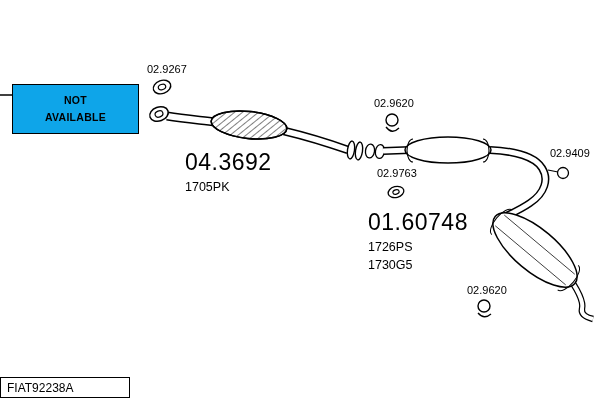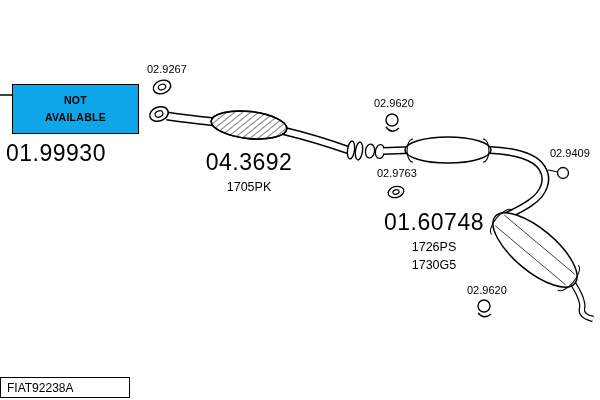--- a/index.html
+++ b/index.html
@@ -2,21 +2,21 @@
 <html><head>
 <meta charset="utf-8">
 <style>
   * { margin:0; padding:0; box-sizing:border-box; }
   html,body { width:600px; height:400px; background:#fff; font-family:"Liberation Sans", sans-serif; }
   .canvas { position:relative; width:600px; height:400px; background:#ffffff; overflow:hidden; color:#000; }
   .abs { position:absolute; }
   .ref-label { font-size:11px; color:#000; white-space:nowrap; }
   .big-number { font-size:23px; color:#000; letter-spacing:0.5px; white-space:nowrap; }
   .sub-number { font-size:12.5px; color:#000; white-space:nowrap; }
-  .center-block { text-align:center; }
+  .center-block { text-align:left; }
   .na-box { border:1.5px solid #000; display:flex; align-items:center; justify-content:center;
             text-align:center; font-weight:bold; font-size:10.5px; line-height:1.6;
             white-space:pre-line; letter-spacing:0.3px; background:#0ea5e9; }
   .footer-box { border:1px solid #000; font-size:12px; display:flex; align-items:center;
                 padding-left:6px; background:#fff; }
 </style>
 </head>
 <body>
 
 <div class="canvas">
@@ -111,21 +111,20 @@
 
     <g>
       <circle cx="484" cy="306" r="6" fill="#fff" stroke="#000" stroke-width="1.4"></circle>
       <path d="M478,313 q6,7 13,1" fill="none" stroke="#000" stroke-width="1.3"></path>
     </g>
   </svg>
 
   <div class="abs na-box" style="left:12px;top:84px;width:127px;height:50px">NOT
 AVAILABLE</div>
 
-  <div class="abs big-number" style="left:6px;top:140px">01.99930</div>
 
   <div class="abs ref-label" style="left:147px;top:63px">02.9267</div>
 
   <div class="abs center-block" style="left:185px;top:149px;width:128px">
     <div class="big-number" style="display:inline-block">04.3692</div>
     <div class="sub-number" style="margin-top:4px">1705PK</div>
   </div>
 
   <div class="abs ref-label" style="left:374px;top:97px">02.9620</div>
 

